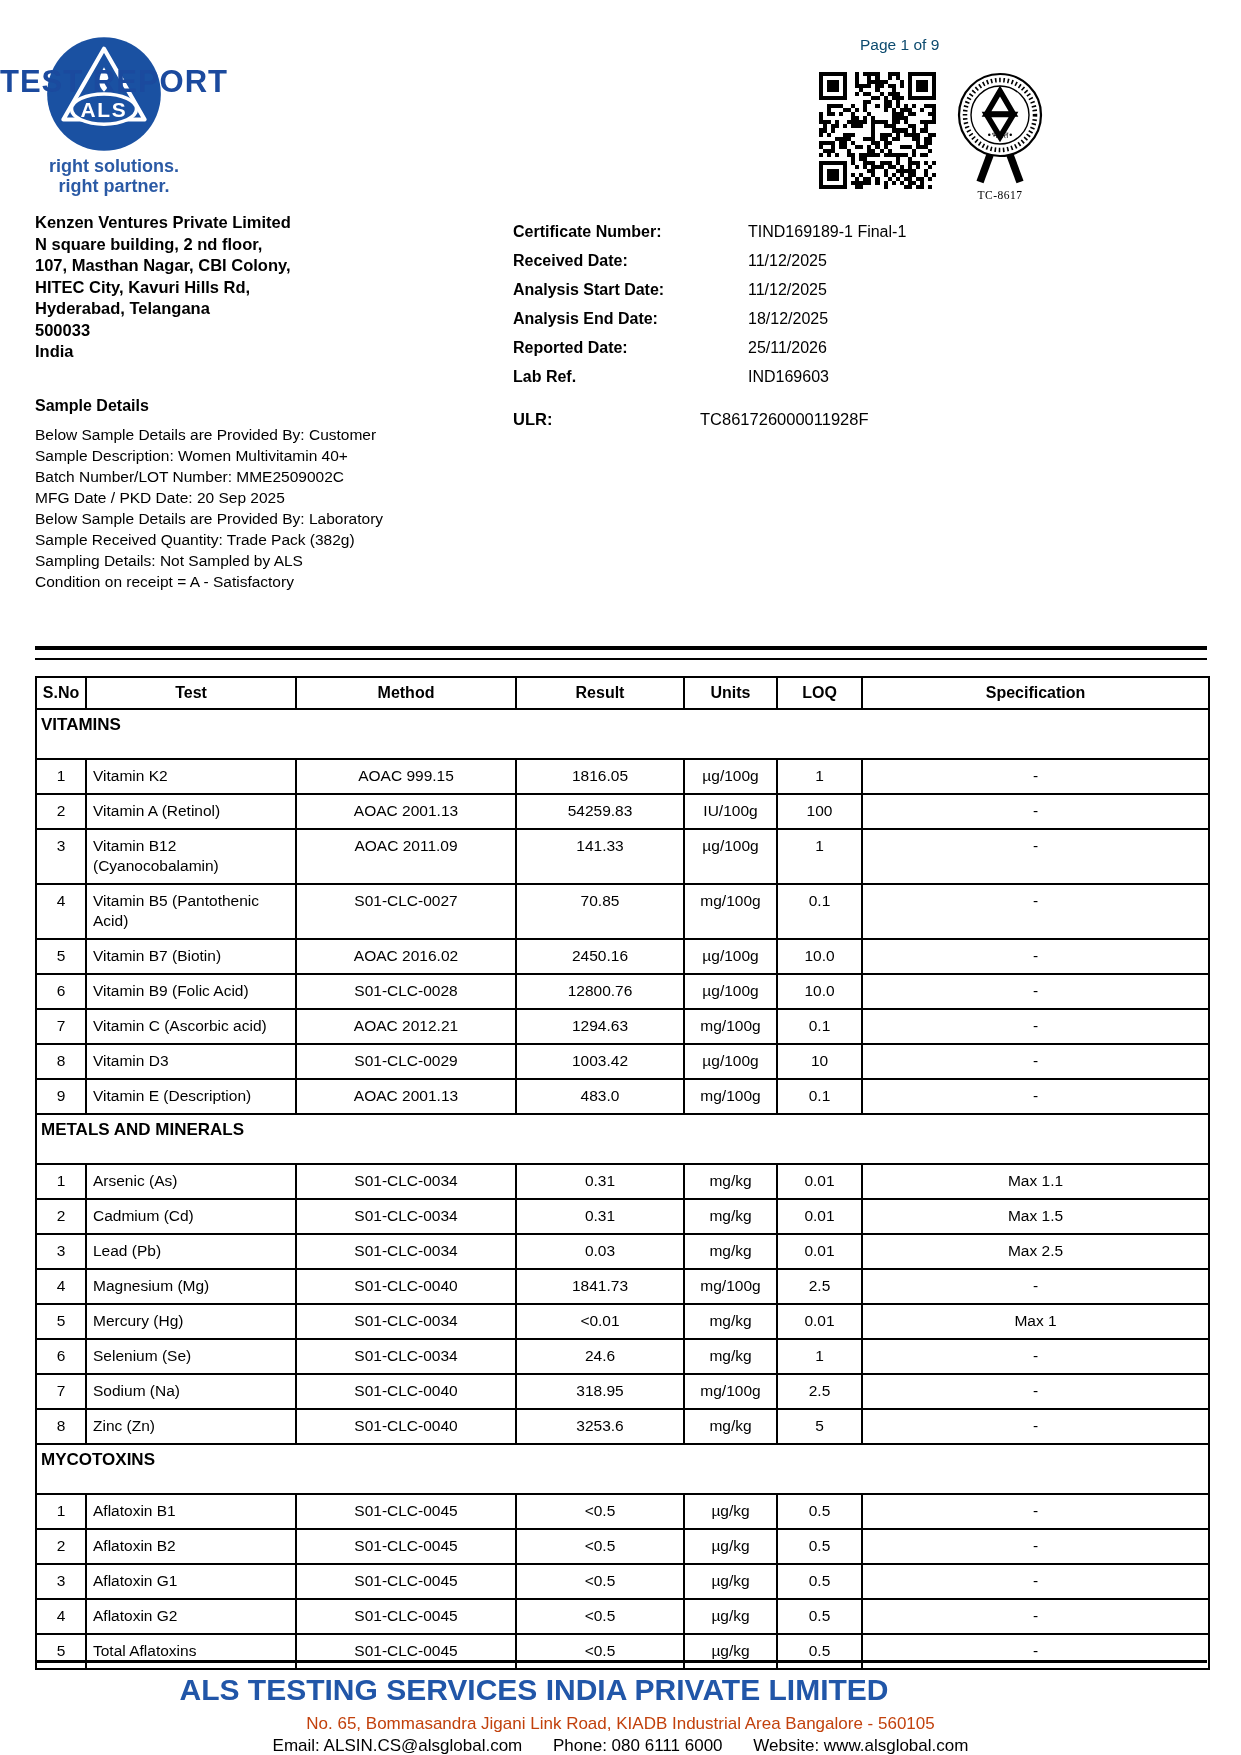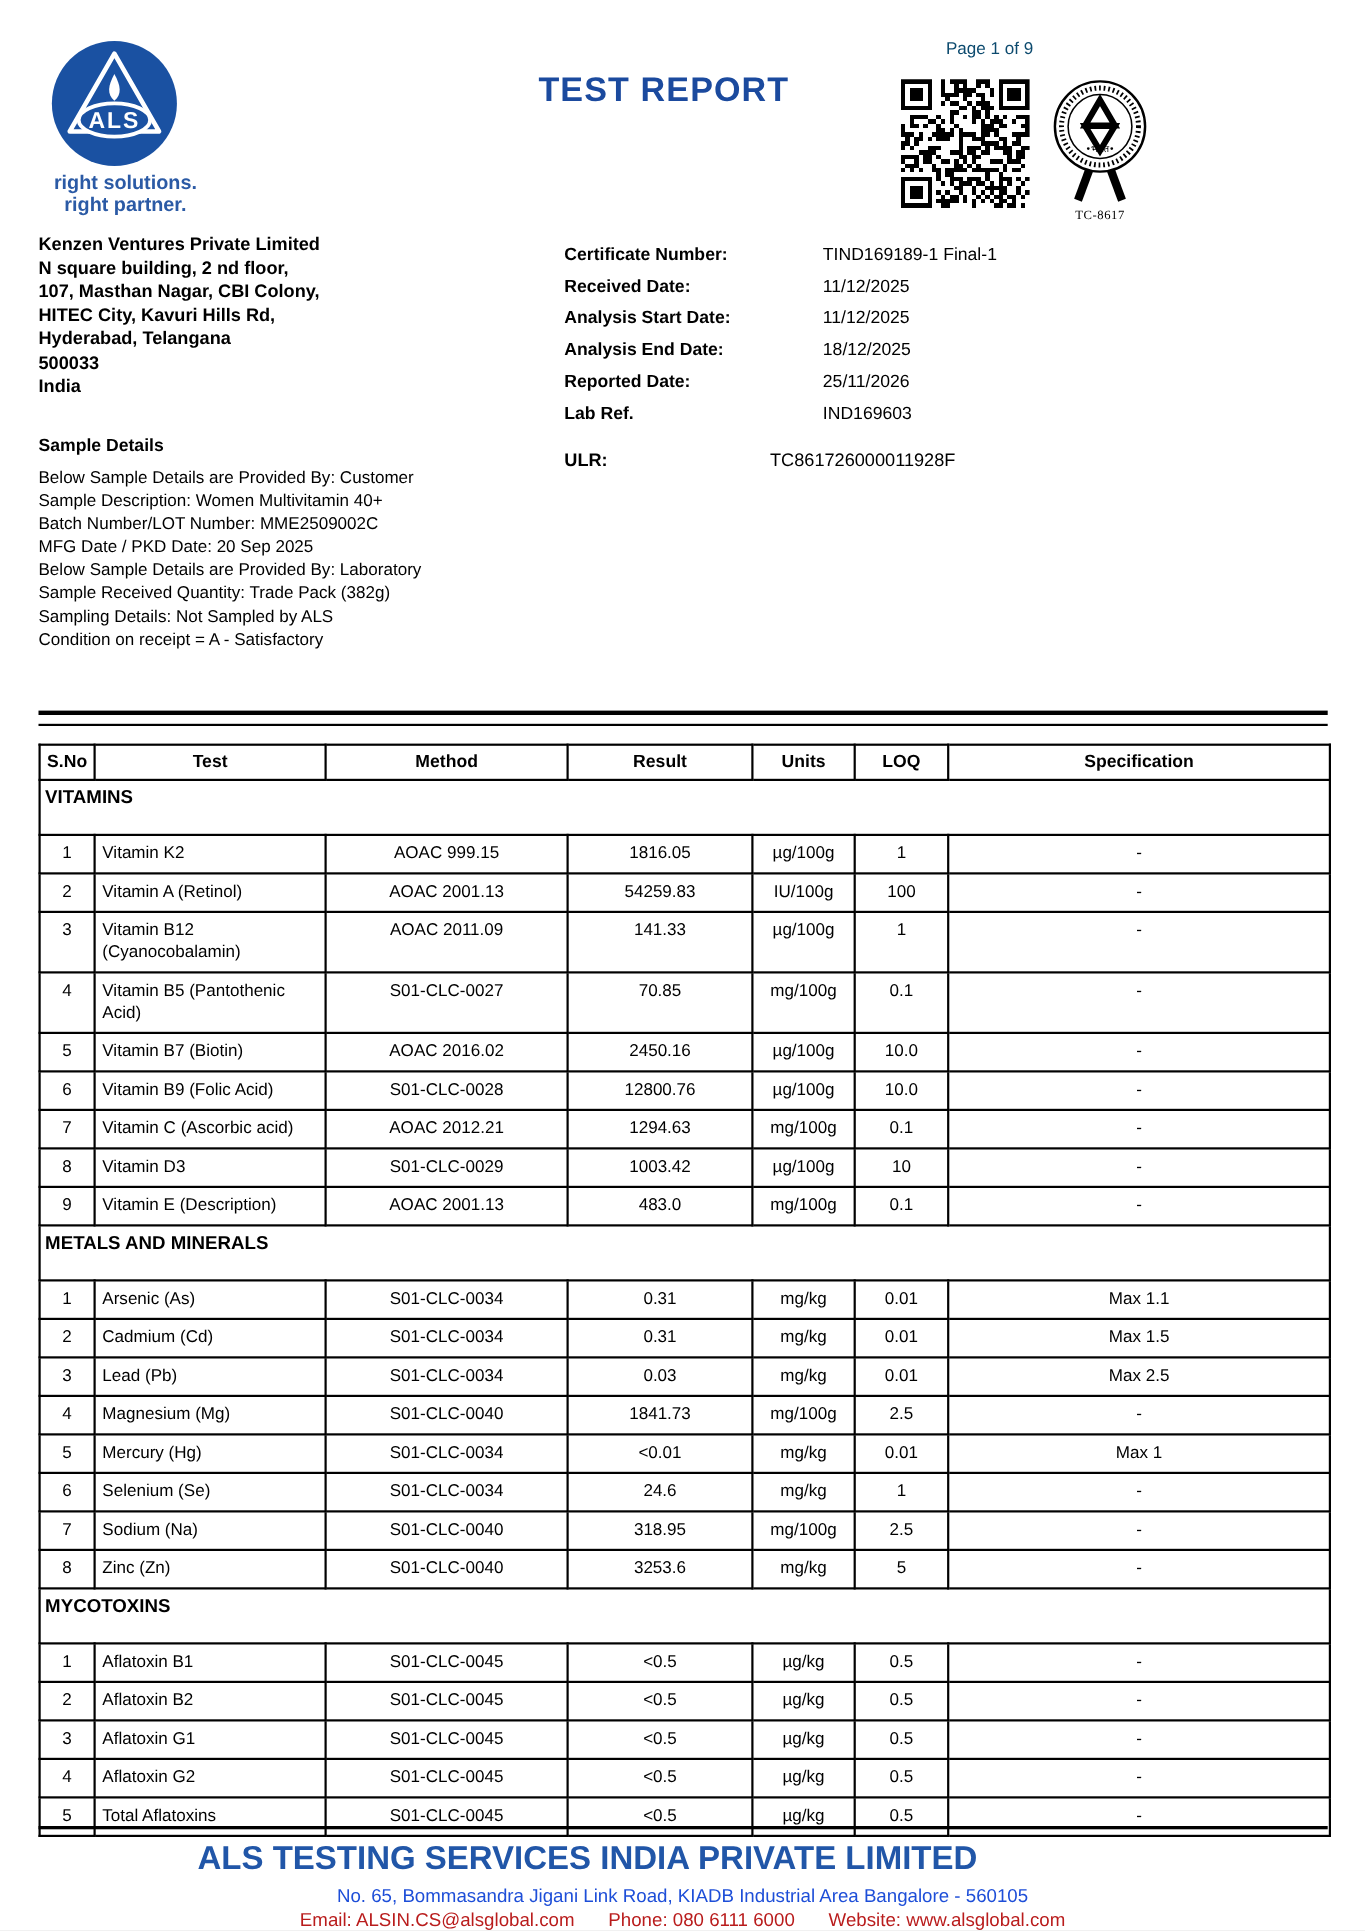--- a/index.html
+++ b/index.html
@@ -3,21 +3,21 @@
 <meta charset="utf-8">
 <style>
   html,body{margin:0;padding:0;background:#e8e8e8;}
   .page{position:relative;width:1241px;height:1755px;background:#ffffff;margin:0 auto;
         font-family:"Liberation Sans",sans-serif;color:#000;overflow:hidden;}
 
   
   .logo{position:absolute;left:46px;top:36px;width:116px;height:116px;}
   .tagline{position:absolute;left:28px;top:156px;width:172px;text-align:center;
            color:#2b5aa5;font-size:18px;line-height:20px;font-weight:600;}
-  .report-title{position:absolute;left:0;top:64px;width:1207px;text-align:center;
+  .report-title{position:absolute;left:0;top:64px;width:1207px;text-align:left;
                 color:#1b4a9e;font-size:31px;font-weight:bold;letter-spacing:1px;}
   .page-label{position:absolute;left:860px;top:36px;font-size:15.5px;color:#0c4a6e;}
   .qr-wrap{position:absolute;left:819px;top:72px;width:117px;height:117px;}
   .seal{position:absolute;left:948px;top:70px;width:104px;text-align:center;}
   .seal-caption{font-family:"Liberation Serif",serif;font-size:11.5px;letter-spacing:.5px;margin-top:1px;}
 
   
   .customer{position:absolute;left:35px;top:212px;font-size:16.5px;font-weight:bold;line-height:21.5px;}
   .cert{position:absolute;left:513px;top:217px;font-size:16px;}
   .cert-row{display:flex;height:29px;align-items:center;}
@@ -43,23 +43,23 @@
   .results td{font-size:15.5px;line-height:20px;padding:6px 6px 7px;}
   .results td.c0,.results td.c2,.results td.c3,.results td.c4,.results td.c5,.results td.c6{text-align:center;}
   .results td.c1{text-align:left;}
   .results .section-row td{font-weight:bold;font-size:17px;padding:5px 4px 23px;text-align:left;}
 
   
   .footer-line{position:absolute;left:35px;top:1660px;width:1172px;height:3px;background:#000;}
   .footer-title{position:absolute;left:12px;top:1673px;width:1044px;text-align:center;
                 color:#2156a8;font-size:30px;font-weight:bold;}
   .footer-address{position:absolute;left:0;top:1714px;width:1241px;text-align:center;
-                  color:#1d4ed8;font-size:17px;}
+                  color:#c2410c;font-size:17px;}
   .footer-contact{position:absolute;left:0;top:1736px;width:1241px;text-align:center;
-                  color:#b91c1c;font-size:17px;}
+                  color:#000000;font-size:17px;}
   .footer-contact span{margin:0 13px;}
 </style>
 </head>
 <body>
 
 <div class="page">
 
   <div class="logo">
     <svg width="116" height="116" viewBox="0 0 100 100">
       <circle cx="50" cy="50" r="49" fill="#1a51a2"></circle>

